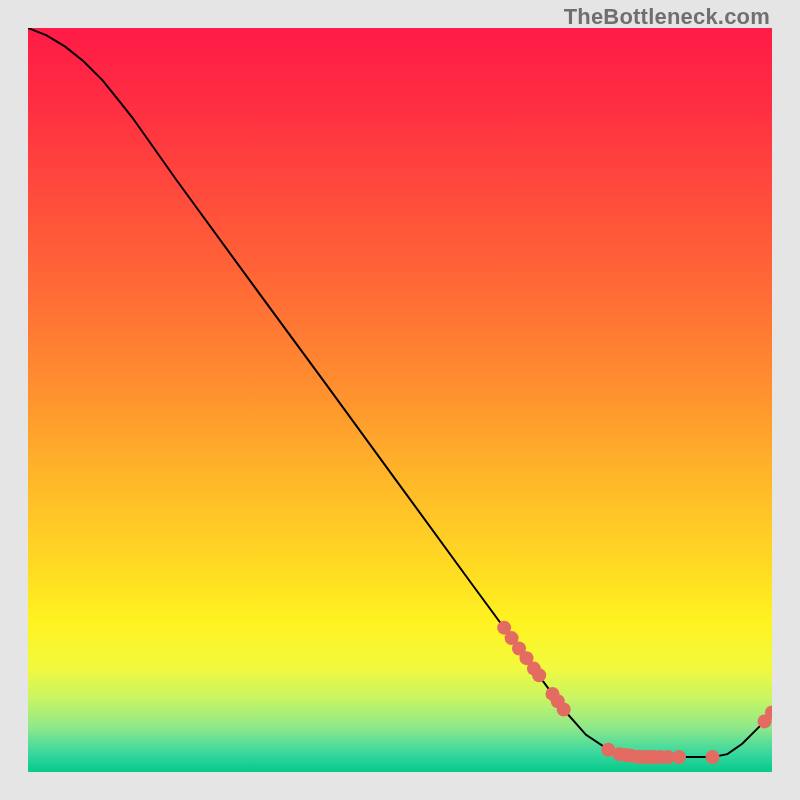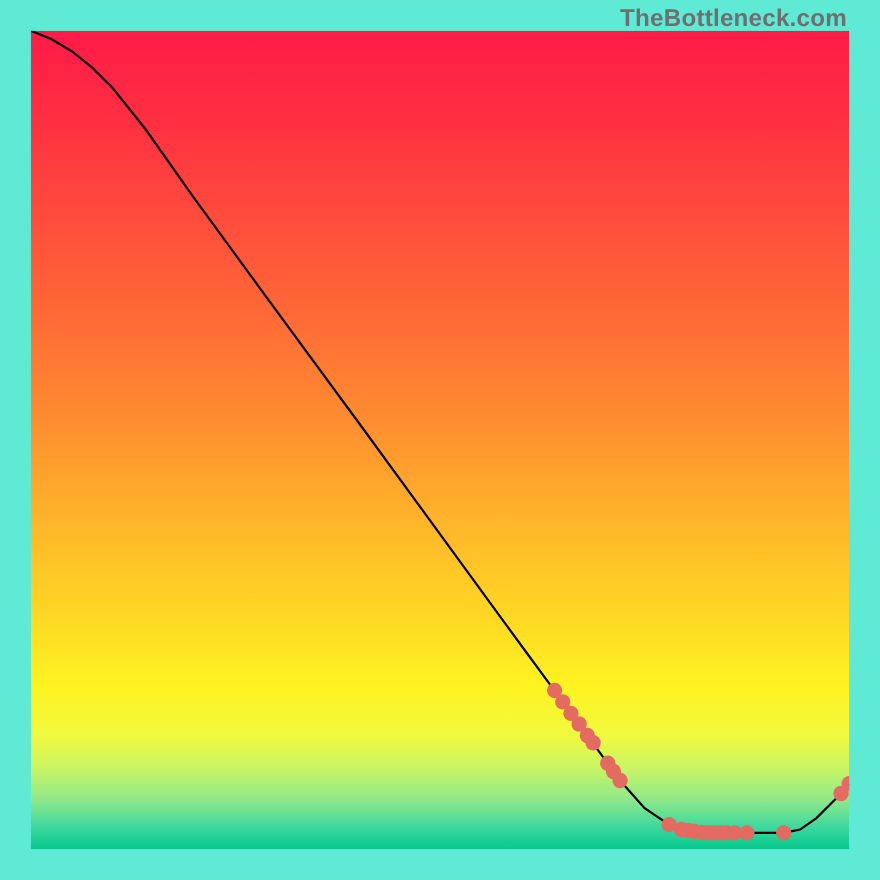--- a/index.html
+++ b/index.html
@@ -7,21 +7,21 @@
     padding: 0;
     width: 800px;
     height: 800px;
     background: #000;
     overflow: hidden;
   }
   #container {
     position: relative;
     width: 800px;
     height: 800px;
-    background: #5eead4;
+    background: #e5e5e5;
   }
   #plot {
     position: absolute;
     left: 28px;
     top: 28px;
     width: 744px;
     height: 744px;
   }
   #watermark {
     position: absolute;

